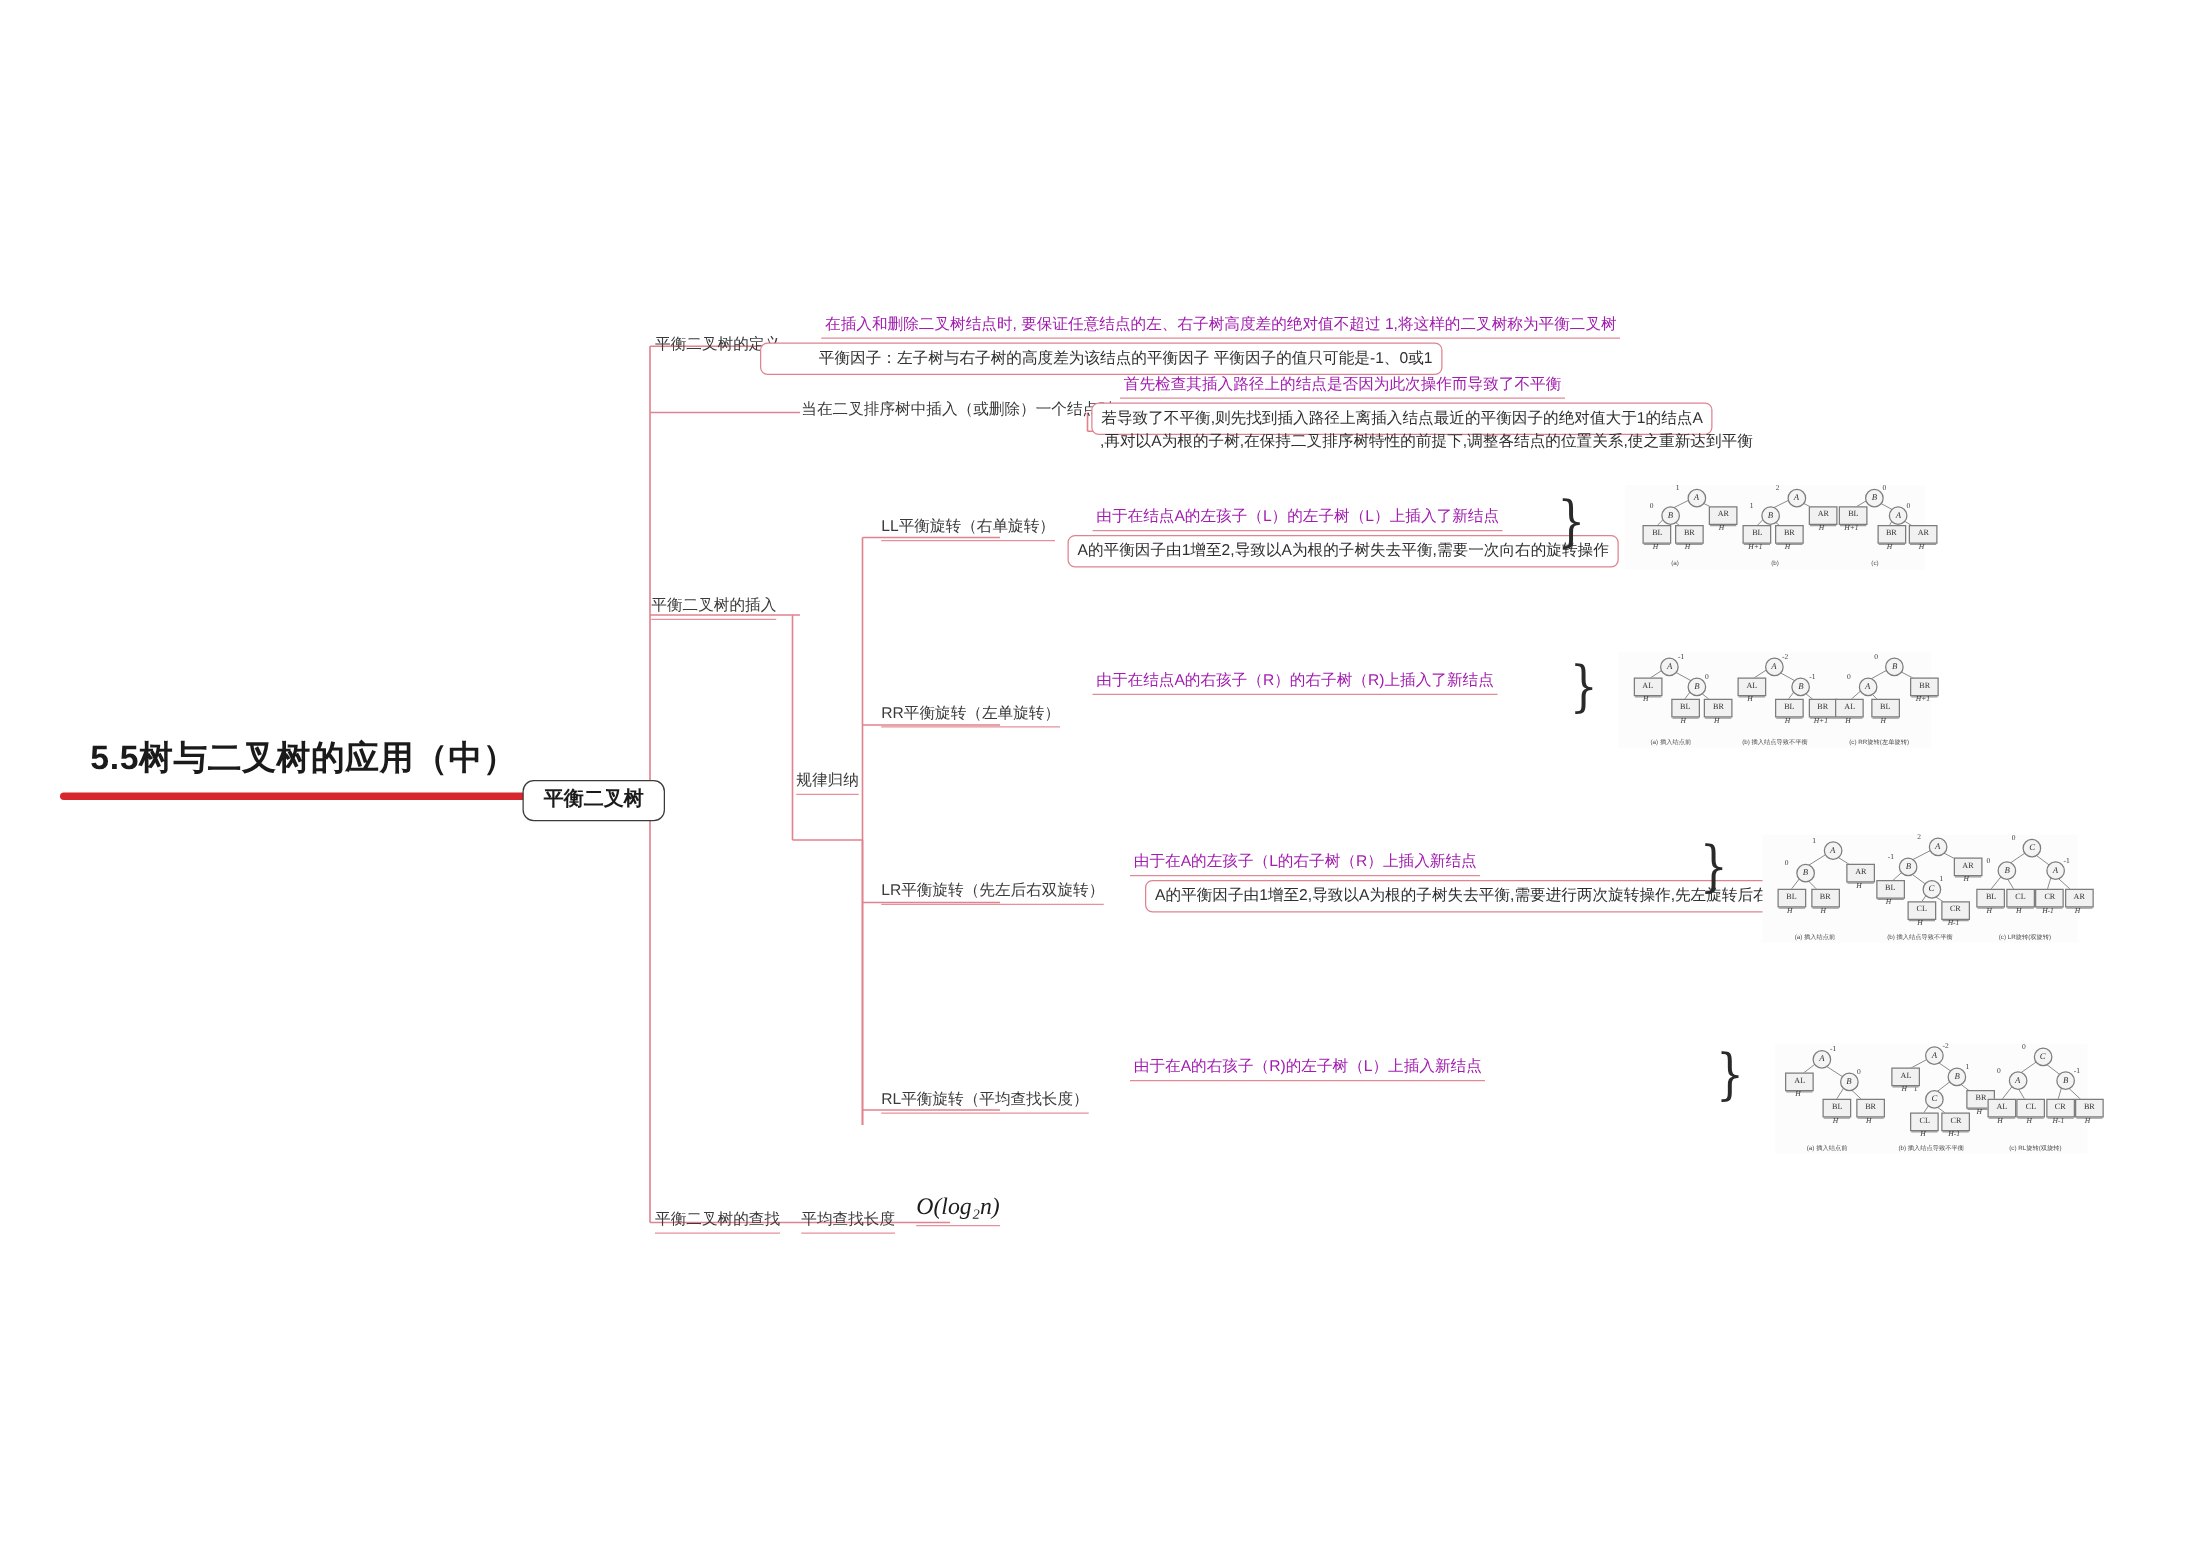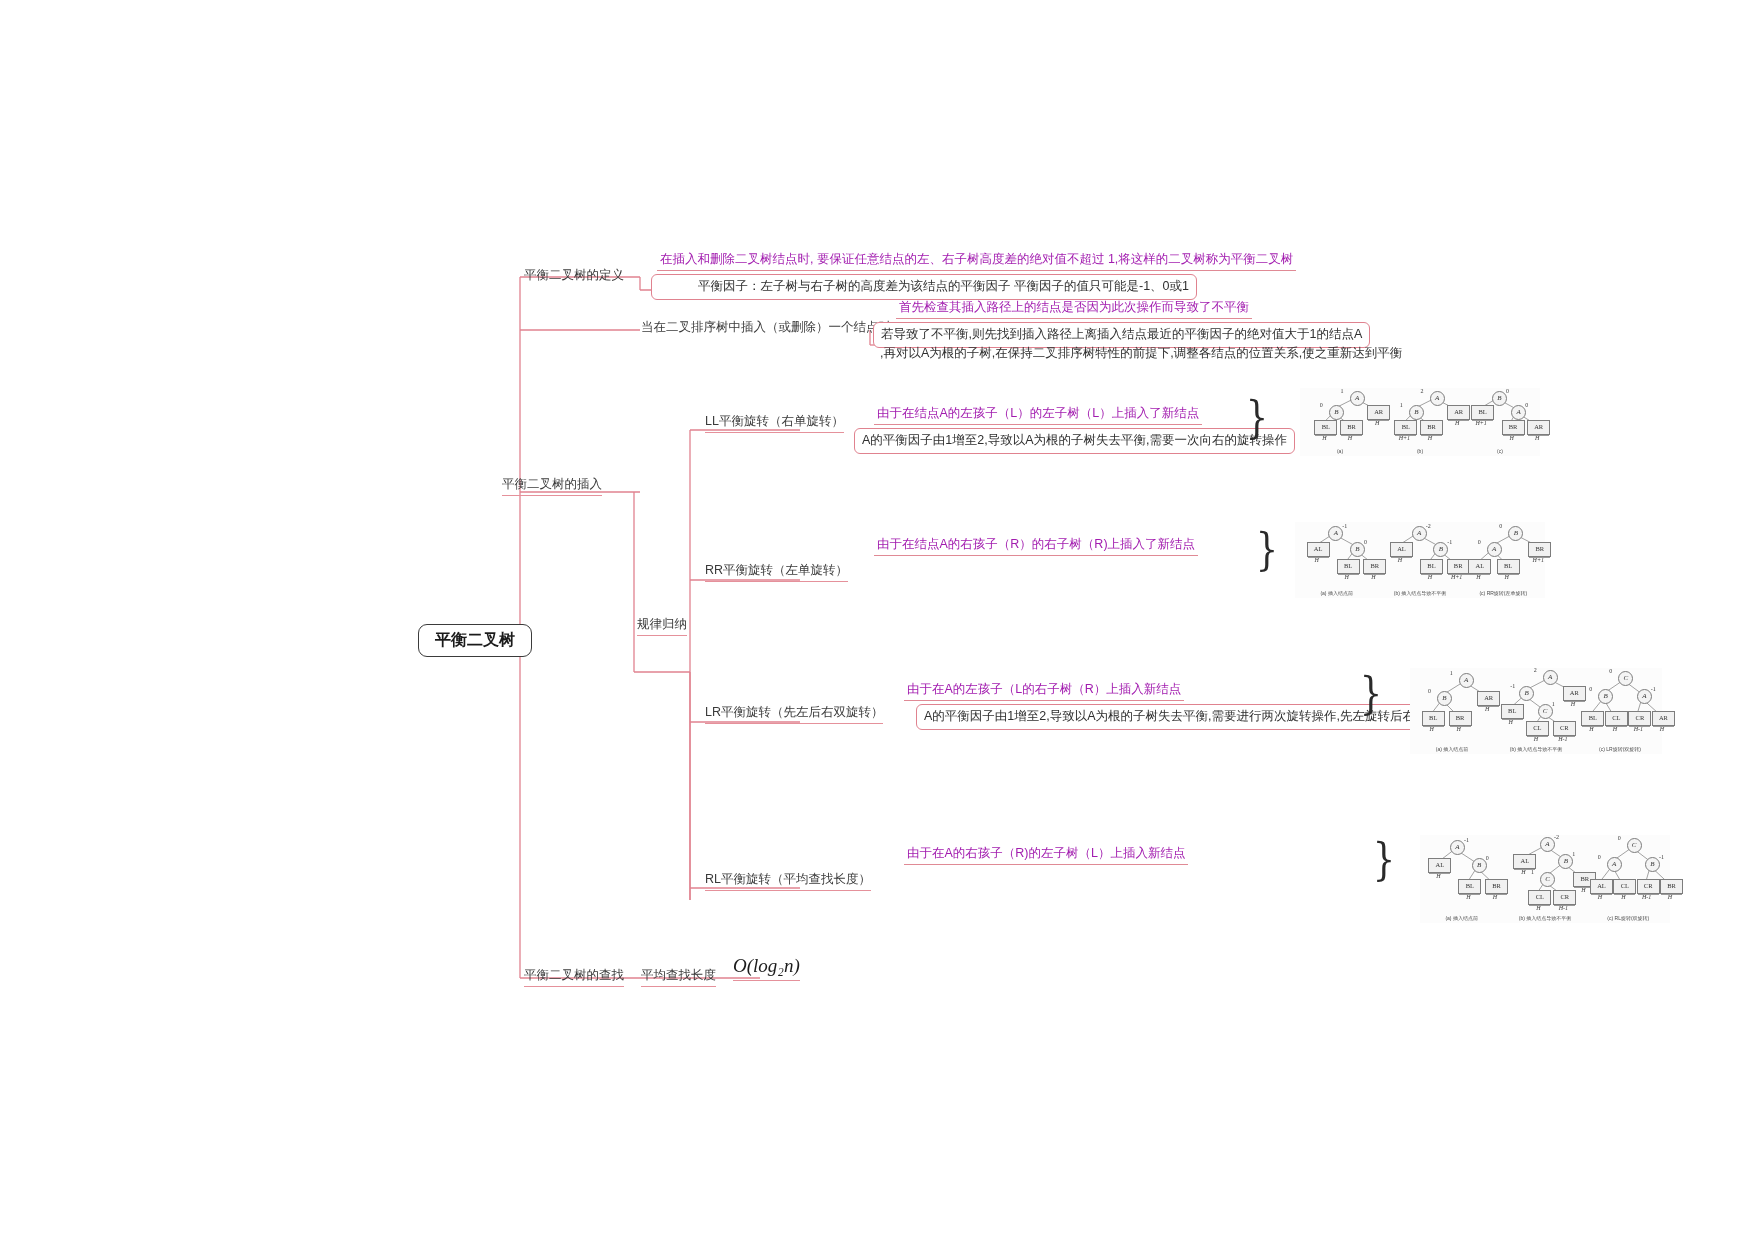--- a/index.html
+++ b/index.html
@@ -132,38 +132,42 @@
       <path d="M640 277 L640 290"></path>
       <path d="M640 290 L720 290"></path>
 
       <path d="M870 330 L870 345"></path>
       <path d="M870 345 L890 345"></path>
 
       <path d="M640 978 L760 978"></path>
     </g>
   </svg>
 
+  <div id="title-block">
+    <div id="title-text">5.5树与二叉树的应用（中）</div>
+    <div id="title-rule"></div>
+  </div>
 
   <div id="root-node">平衡二叉树</div>
 
   <div class="lbl" style="left:524px;top:268px;">平衡二叉树的定义</div>
 
   <div class="leafu" style="left:641px;top:252px;">在插入和删除二叉树结点时, 要保证任意结点的左、右子树高度差的绝对值不超过 1,将这样的二叉树称为平衡二叉树</div>
 
-  <div class="leafbox" style="left:651px;top:274px;padding-left:46px;">平衡因子：左子树与右子树的高度差为该结点的平衡因子        平衡因子的值只可能是-1、0或1</div>
+  <div class="leafbox" style="left:608px;top:274px;padding-left:46px;">平衡因子：左子树与右子树的高度差为该结点的平衡因子        平衡因子的值只可能是-1、0或1</div>
 
   <div class="lbl" style="left:641px;top:320px;">当在二叉排序树中插入（或删除）一个结点时</div>
 
   <div class="leafu" style="left:880px;top:300px;">首先检查其插入路径上的结点是否因为此次操作而导致了不平衡</div>
 
   <div class="leafbox" style="left:873px;top:322px;">若导致了不平衡,则先找到插入路径上离插入结点最近的平衡因子的绝对值大于1的结点A</div>
 
   <div class="leafp" style="left:880px;top:346px;">,再对以A为根的子树,在保持二叉排序树特性的前提下,调整各结点的位置关系,使之重新达到平衡</div>
 
-  <div class="lbl u" style="left:502px;top:477px;">平衡二叉树的插入</div>
+  <div class="lbl u" style="left:521px;top:477px;">平衡二叉树的插入</div>
 
   <div class="lbl u" style="left:637px;top:617px;">规律归纳</div>
 
   <div class="lbl u" style="left:705px;top:414px;">LL平衡旋转（右单旋转）</div>
   <div class="leafu" style="left:858px;top:406px;">由于在结点A的左孩子（L）的左子树（L）上插入了新结点</div>
   <div class="leafbox" style="left:854px;top:428px;">A的平衡因子由1增至2,导致以A为根的子树失去平衡,需要一次向右的旋转操作</div>
   <div class="brace" style="left:1243px;top:396px;">}</div>
 
   <div class="lbl u" style="left:705px;top:563px;">RR平衡旋转（左单旋转）</div>
   <div class="leafu" style="left:858px;top:537px;">由于在结点A的右孩子（R）的右子树（R)上插入了新结点</div>

